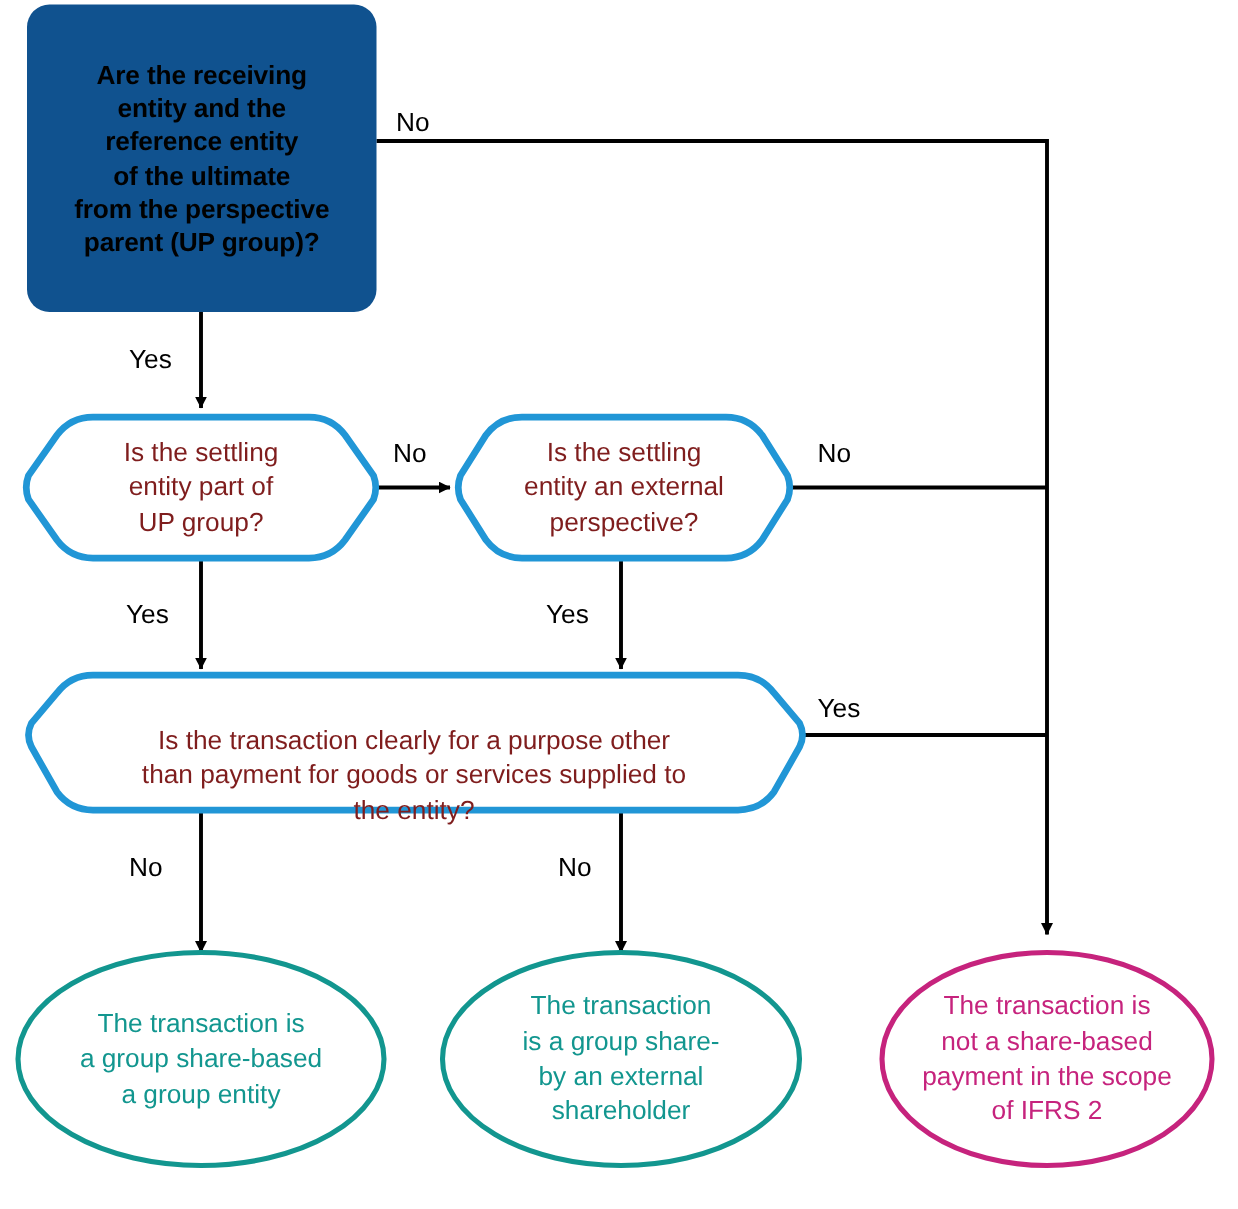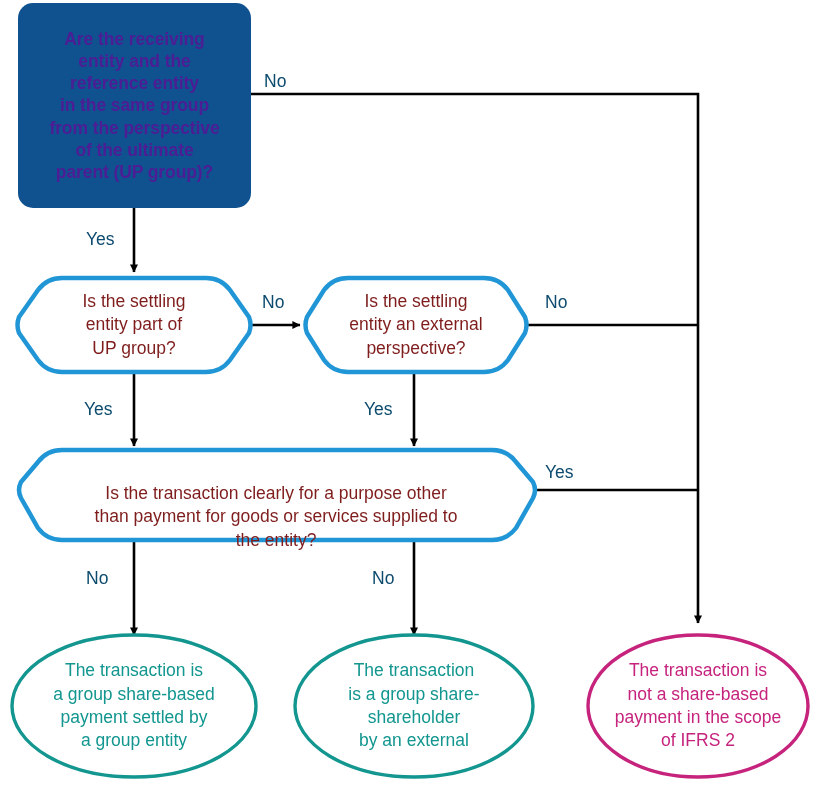--- a/index.html
+++ b/index.html
@@ -26,21 +26,21 @@
   }
   .node-text {
     position: absolute;
     display: flex;
     align-items: center;
     justify-content: center;
     text-align: center;
     pointer-events: none;
   }
   .start-text {
-    color: #4c1d95;
+    color: #000000;
     font-weight: bold;
     font-size: 17.5px;
     line-height: 1.26;
     letter-spacing: -0.1px;
   }
   .hex-text {
     color: #7f1d1d;
     font-size: 17.5px;
     line-height: 1.32;
   }
@@ -49,21 +49,21 @@
     font-size: 17.5px;
     line-height: 1.34;
   }
   .end-text-pink {
     color: #c6237d;
     font-size: 17.5px;
     line-height: 1.34;
   }
   .edge-label {
     position: absolute;
-    color: #0c4a6e;
+    color: #000000;
     font-size: 17.5px;
     white-space: nowrap;
   }
 </style>
 </head>
 <body>
 
 <div id="flowchart-root">
 
   <svg class="layer" viewBox="0 0 825 806">
@@ -107,23 +107,22 @@
     <ellipse cx="414" cy="706" rx="119" ry="71" fill="#ffffff" stroke="#12968f" stroke-width="3.4"></ellipse>
 
     <ellipse cx="698" cy="706" rx="110" ry="71" fill="#ffffff" stroke="#c6237d" stroke-width="3.4"></ellipse>
   </svg>
 
   <div class="node-text start-text" style="left:18px; top:3px; width:233px; height:205px;">
     <div>
       <div>Are the receiving</div>
       <div>entity and the</div>
       <div>reference entity</div>
-      <div>in the same group</div>
+      <div>of the ultimate</div>
       <div>from the perspective</div>
-      <div>of the ultimate</div>
       <div>parent (UP group)?</div>
     </div>
   </div>
 
   <div class="node-text hex-text" style="left:24px; top:278px; width:220px; height:94px;">
     <div>
       <div>Is the settling</div>
       <div>entity part of</div>
       <div>UP group?</div>
     </div>
@@ -142,31 +141,30 @@
       <div>Is the transaction clearly for a purpose other</div>
       <div>than payment for goods or services supplied to</div>
       <div>the entity?</div>
     </div>
   </div>
 
   <div class="node-text end-text-teal" style="left:24px; top:636px; width:220px; height:140px;">
     <div>
       <div>The transaction is</div>
       <div>a group share-based</div>
-      <div>payment settled by</div>
       <div>a group entity</div>
     </div>
   </div>
 
   <div class="node-text end-text-teal" style="left:306px; top:636px; width:216px; height:140px;">
     <div>
       <div>The transaction</div>
       <div>is a group share-</div>
+      <div>by an external</div>
       <div>shareholder</div>
-      <div>by an external</div>
     </div>
   </div>
 
   <div class="node-text end-text-pink" style="left:598px; top:640px; width:200px; height:132px;">
     <div>
       <div>The transaction is</div>
       <div>not a share-based</div>
       <div>payment in the scope</div>
       <div>of IFRS 2</div>
     </div>

